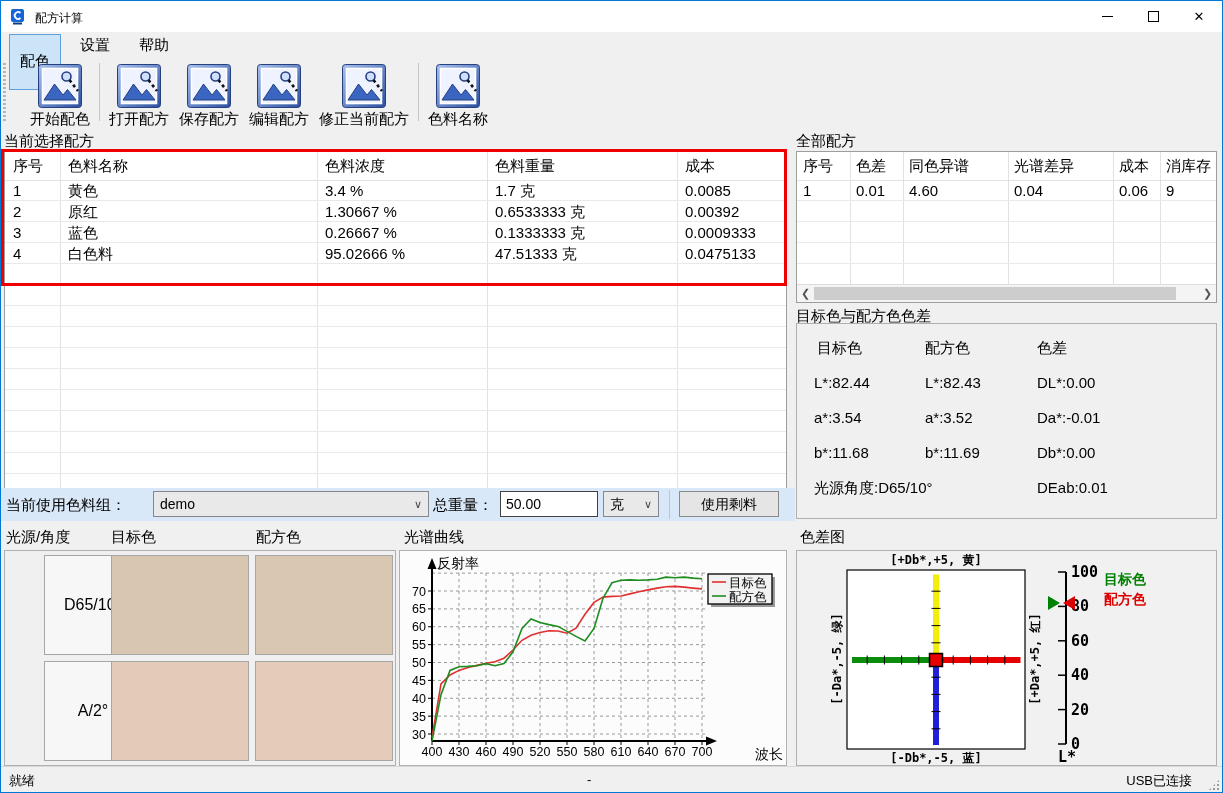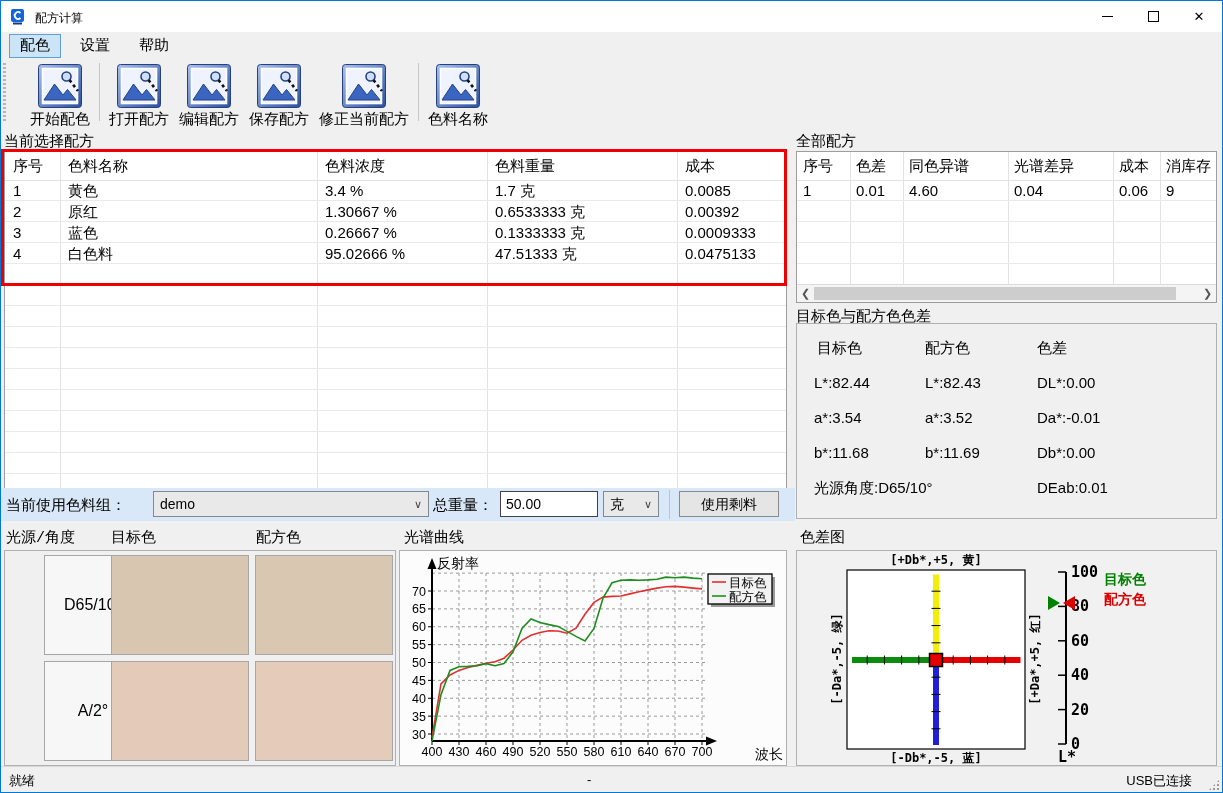--- a/index.html
+++ b/index.html
@@ -10,30 +10,30 @@
   #titlebar{left:0;top:0;width:100%;height:31px;background:#ffffff;}
   #apptitle{left:34px;top:9px;font-size:12px;}
   .winbtn{top:0;width:46px;height:31px;display:flex;align-items:center;justify-content:center;cursor:default;}
   #btn-min{left:1083px;} #btn-max{left:1129px;} #btn-close{left:1175px;}
   .glyph-min{width:11px;height:1px;background:#000;}
   .glyph-max{width:9px;height:9px;border:1px solid #000;}
   .glyph-close{font-size:13px;line-height:13px;}
   
   #menubar{left:0;top:31px;width:100%;height:27px;background:#f0f0f0;}
   .menuitem{top:2px;height:22px;line-height:22px;padding:0 11px;font-size:15px;}
-  .menuitem.active{background:#cce4f7;border:1px solid #5e9fdc;line-height:20px;padding:0 10px;}
+  .menuitem.active{background:#cce4f7;border:1px solid #5e9fdc;line-height:20px;padding:16px 10px;}
   
   #toolbar{left:0;top:58px;width:100%;height:72px;display:flex;align-items:flex-start;padding-left:24px;box-sizing:border-box;}
   #tbgrip{left:2px;top:62px;width:3px;height:58px;background:repeating-linear-gradient(to bottom,#b5b5b5 0 2px,transparent 2px 4px);}
   .tbb{display:flex;flex-direction:column;align-items:center;padding:2px 5px;margin-top:2px;}
   .tbb svg{width:46px;height:46px;}
   .tbl{font-size:15px;margin-top:1px;white-space:nowrap;}
   .tbsep{width:1px;height:58px;background:#c6c6c6;margin:4px 4px 0 4px;}
   
-  .glabel{font-size:15px;font-family:Liberation Mono, monospace;}
+  .glabel{font-size:15px;}
   
   .dtable{background:#fff;border:1px solid #9d9d9d;}
   .thead-line{left:0;right:0;top:28px;height:1px;background:#e2e2e2;}
   .vline{top:0;bottom:0;width:1px;background:#e2e2e2;}
   .rowlines{left:0;right:0;top:28px;bottom:0;background:repeating-linear-gradient(to bottom,transparent 0 20px,#e9e9e9 20px 21px);}
   .hcell{top:0;height:28px;line-height:28px;font-size:15px;white-space:nowrap;}
   .dcell{height:21px;line-height:21px;font-size:15px;white-space:nowrap;}
   .drow{left:0;right:0;height:21px;}
   
   .hscroll{left:0;right:0;bottom:0;height:17px;background:#f4f4f4;border-top:1px solid #dcdcdc;}
@@ -128,31 +128,31 @@
         <span class="tbl">打开配方</span>
       </div>
       <div class="tbb">
         <svg viewBox="0 0 46 46">
           <rect x="1.5" y="1.5" width="43" height="43" rx="3" fill="url(#tbg)" stroke="#27417f"></rect>
           <rect x="5.5" y="5.5" width="35" height="35" fill="#eef3ff" stroke="#ffffff" stroke-width="1.6"></rect>
           <path d="M7 37 L17.5 21 L26 32 L30.5 26.5 L39 37 Z" fill="#3a65c0" stroke="#27417f"></path>
           <circle cx="29.5" cy="13.5" r="4.5" fill="#cfe0ff" stroke="#27417f" stroke-width="1.6"></circle>
           <line x1="32.5" y1="17" x2="41" y2="28" stroke="#111" stroke-width="2.6" stroke-dasharray="3,3"></line>
         </svg>
+        <span class="tbl">保存配方</span>
+      </div>
+      <div class="tbb">
+        <svg viewBox="0 0 46 46">
+          <rect x="1.5" y="1.5" width="43" height="43" rx="3" fill="url(#tbg)" stroke="#27417f"></rect>
+          <rect x="5.5" y="5.5" width="35" height="35" fill="#eef3ff" stroke="#ffffff" stroke-width="1.6"></rect>
+          <path d="M7 37 L17.5 21 L26 32 L30.5 26.5 L39 37 Z" fill="#3a65c0" stroke="#27417f"></path>
+          <circle cx="29.5" cy="13.5" r="4.5" fill="#cfe0ff" stroke="#27417f" stroke-width="1.6"></circle>
+          <line x1="32.5" y1="17" x2="41" y2="28" stroke="#111" stroke-width="2.6" stroke-dasharray="3,3"></line>
+        </svg>
         <span class="tbl">编辑配方</span>
-      </div>
-      <div class="tbb">
-        <svg viewBox="0 0 46 46">
-          <rect x="1.5" y="1.5" width="43" height="43" rx="3" fill="url(#tbg)" stroke="#27417f"></rect>
-          <rect x="5.5" y="5.5" width="35" height="35" fill="#eef3ff" stroke="#ffffff" stroke-width="1.6"></rect>
-          <path d="M7 37 L17.5 21 L26 32 L30.5 26.5 L39 37 Z" fill="#3a65c0" stroke="#27417f"></path>
-          <circle cx="29.5" cy="13.5" r="4.5" fill="#cfe0ff" stroke="#27417f" stroke-width="1.6"></circle>
-          <line x1="32.5" y1="17" x2="41" y2="28" stroke="#111" stroke-width="2.6" stroke-dasharray="3,3"></line>
-        </svg>
-        <span class="tbl">保存配方</span>
       </div>
       <div class="tbb">
         <svg viewBox="0 0 46 46">
           <rect x="1.5" y="1.5" width="43" height="43" rx="3" fill="url(#tbg)" stroke="#27417f"></rect>
           <rect x="5.5" y="5.5" width="35" height="35" fill="#eef3ff" stroke="#ffffff" stroke-width="1.6"></rect>
           <path d="M7 37 L17.5 21 L26 32 L30.5 26.5 L39 37 Z" fill="#3a65c0" stroke="#27417f"></path>
           <circle cx="29.5" cy="13.5" r="4.5" fill="#cfe0ff" stroke="#27417f" stroke-width="1.6"></circle>
           <line x1="32.5" y1="17" x2="41" y2="28" stroke="#111" stroke-width="2.6" stroke-dasharray="3,3"></line>
         </svg>
         <span class="tbl">修正当前配方</span>

